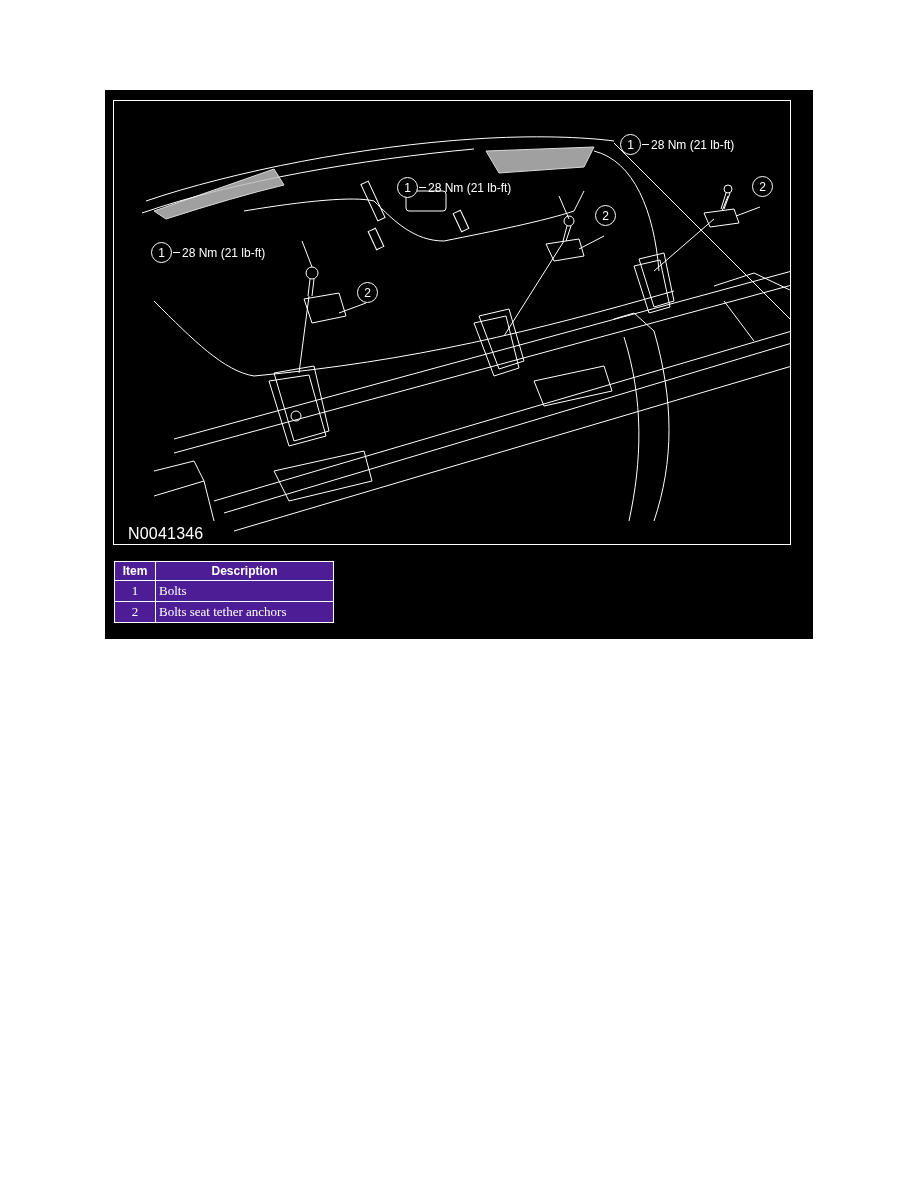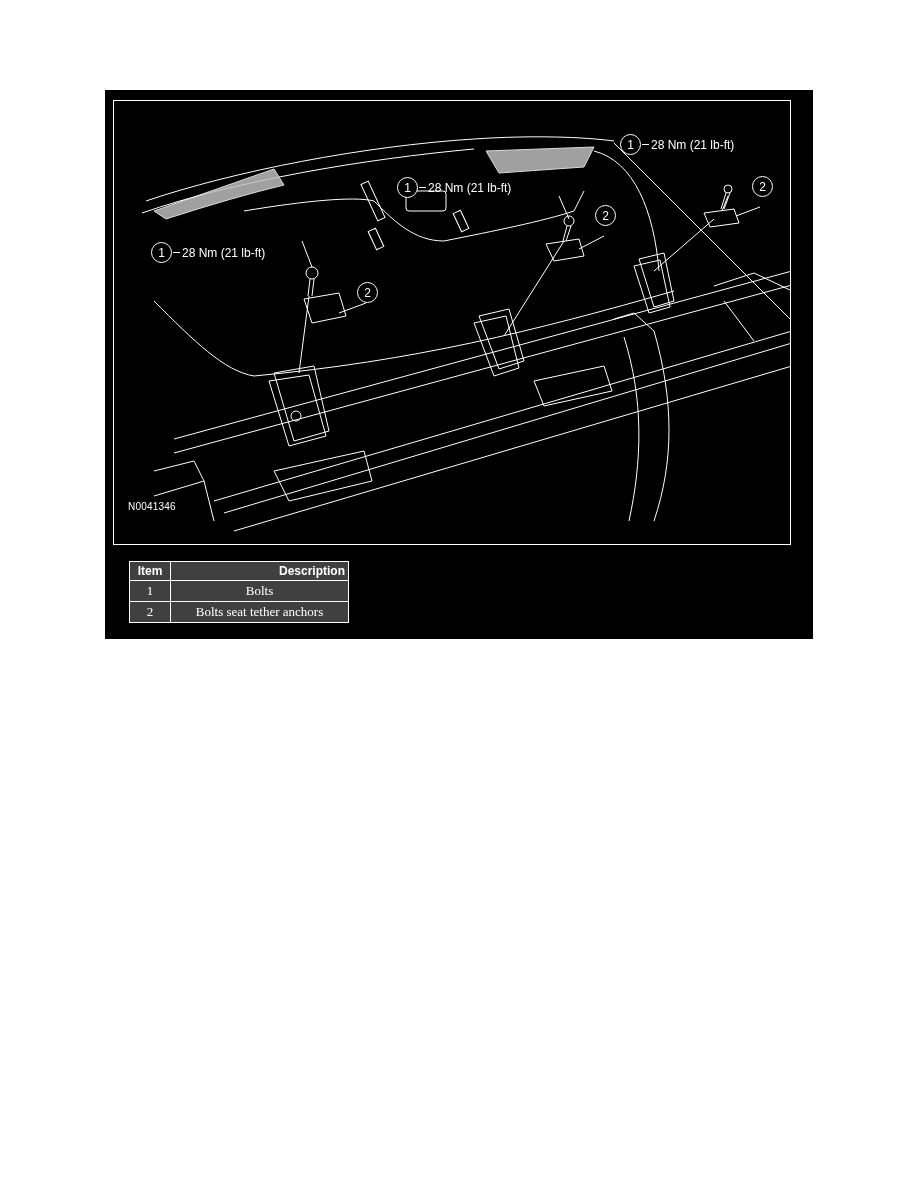--- a/index.html
+++ b/index.html
@@ -17,32 +17,32 @@
     position: absolute; display: flex; align-items: center; color: #ffffff;
     font-family: "Liberation Sans", sans-serif; font-size: 12px; white-space: nowrap;
   }
   .callout-circle {
     width: 21px; height: 21px; border: 1px solid #ffffff; border-radius: 50%;
     box-sizing: border-box; display: flex; align-items: center; justify-content: center;
     font-family: "Liberation Sans", sans-serif; font-size: 12px; color: #ffffff; background: #000;
   }
   .callout-dash { width: 7px; height: 1px; background: #ffffff; margin: 0 2px 0 1px; }
   .fig-id {
-    position: absolute; left: 14px; top: 400px; color: #ffffff;
-    font-family: "Liberation Sans", sans-serif; font-size: 10px; letter-spacing: 0.2px;
+    position: absolute; left: 14px; top: 424px; color: #ffffff;
+    font-family: "Liberation Sans", sans-serif; font-size: 16px; letter-spacing: 0.2px;
   }
   .legend-table {
-    position: absolute; left: 24px; top: 471px; border-collapse: collapse;
-    color: #ffffff; background: #404040;
+    position: absolute; left: 9px; top: 471px; border-collapse: collapse;
+    color: #ffffff; background: #4c1d95;
   }
   .legend-table th, .legend-table td {
-    border: 1px solid #ffffff; padding: 0 3px; height: 19px; box-sizing: border-box; text-align: center;
+    border: 1px solid #ffffff; padding: 0 3px; height: 19px; box-sizing: border-box;
   }
   .legend-table th {
-    font-family: "Liberation Sans", sans-serif; font-weight: bold; font-size: 12px; text-align: right;
+    font-family: "Liberation Sans", sans-serif; font-weight: bold; font-size: 12px; text-align: center;
   }
   .legend-table td {
     font-family: "Liberation Serif", serif; font-size: 13px; height: 21px;
   }
   .col-item { width: 41px; text-align: center !important; }
   .col-desc { width: 178px; }
 </style>
 </head>
 <body>
 

